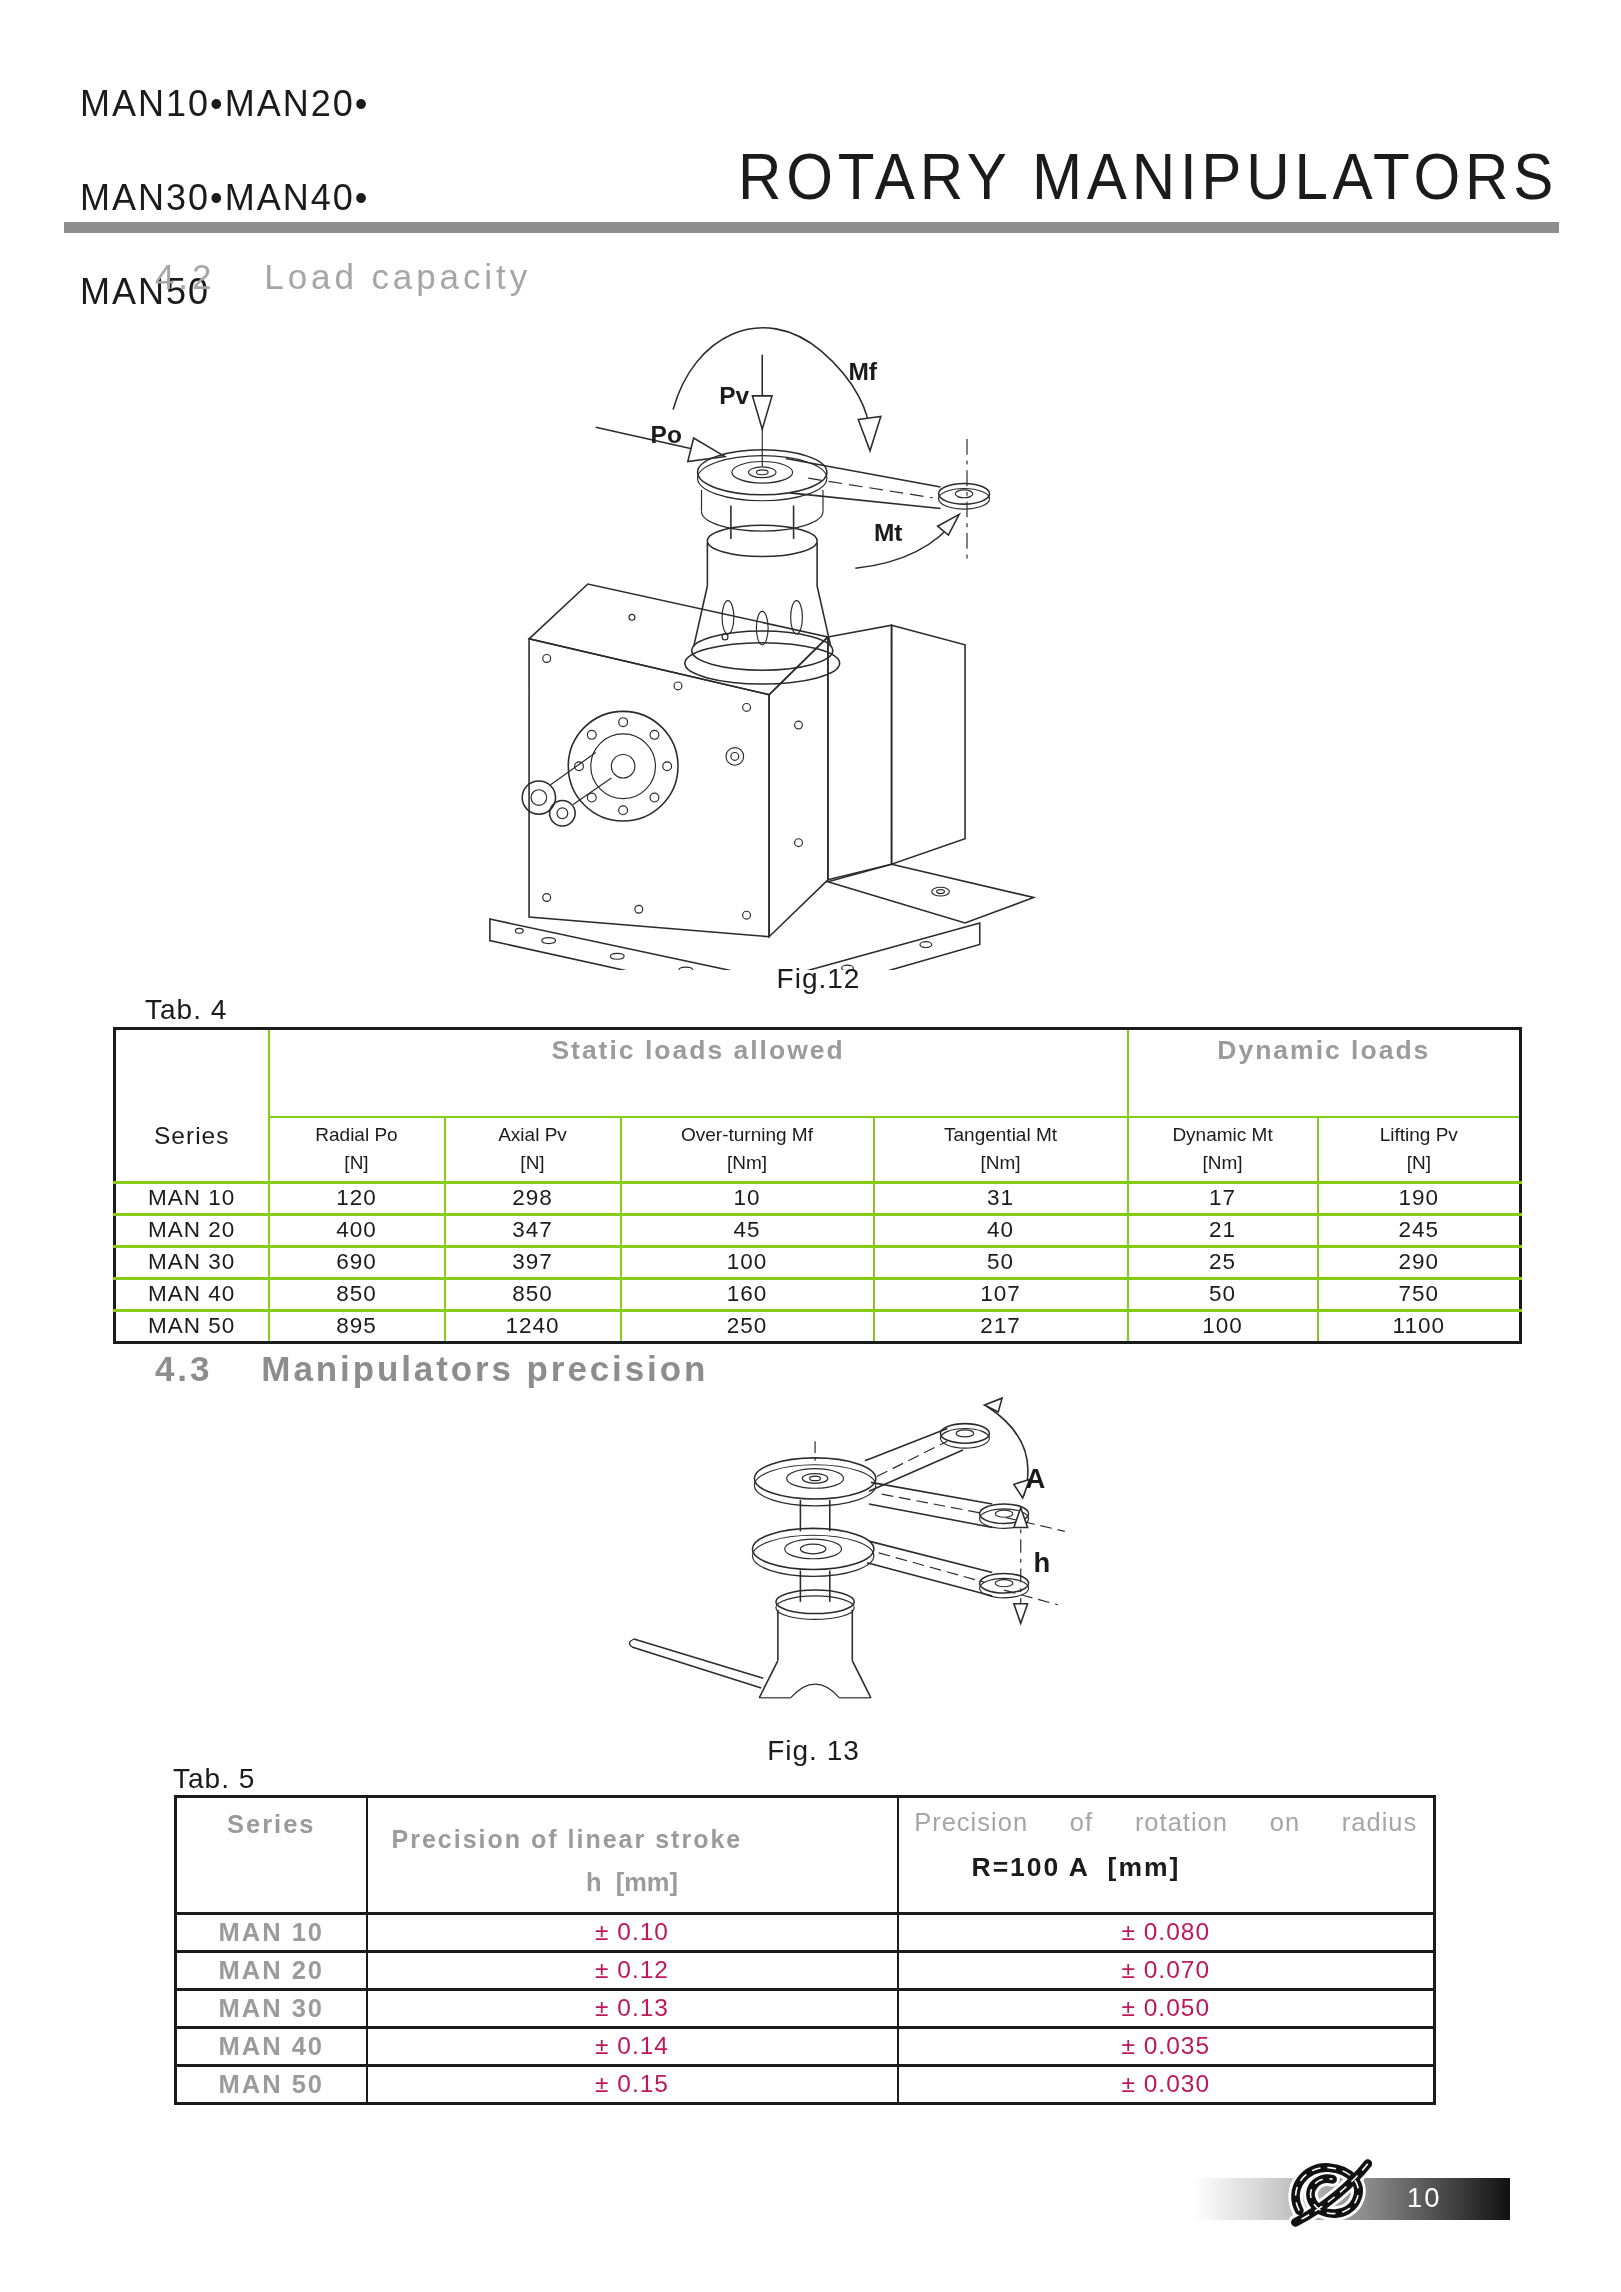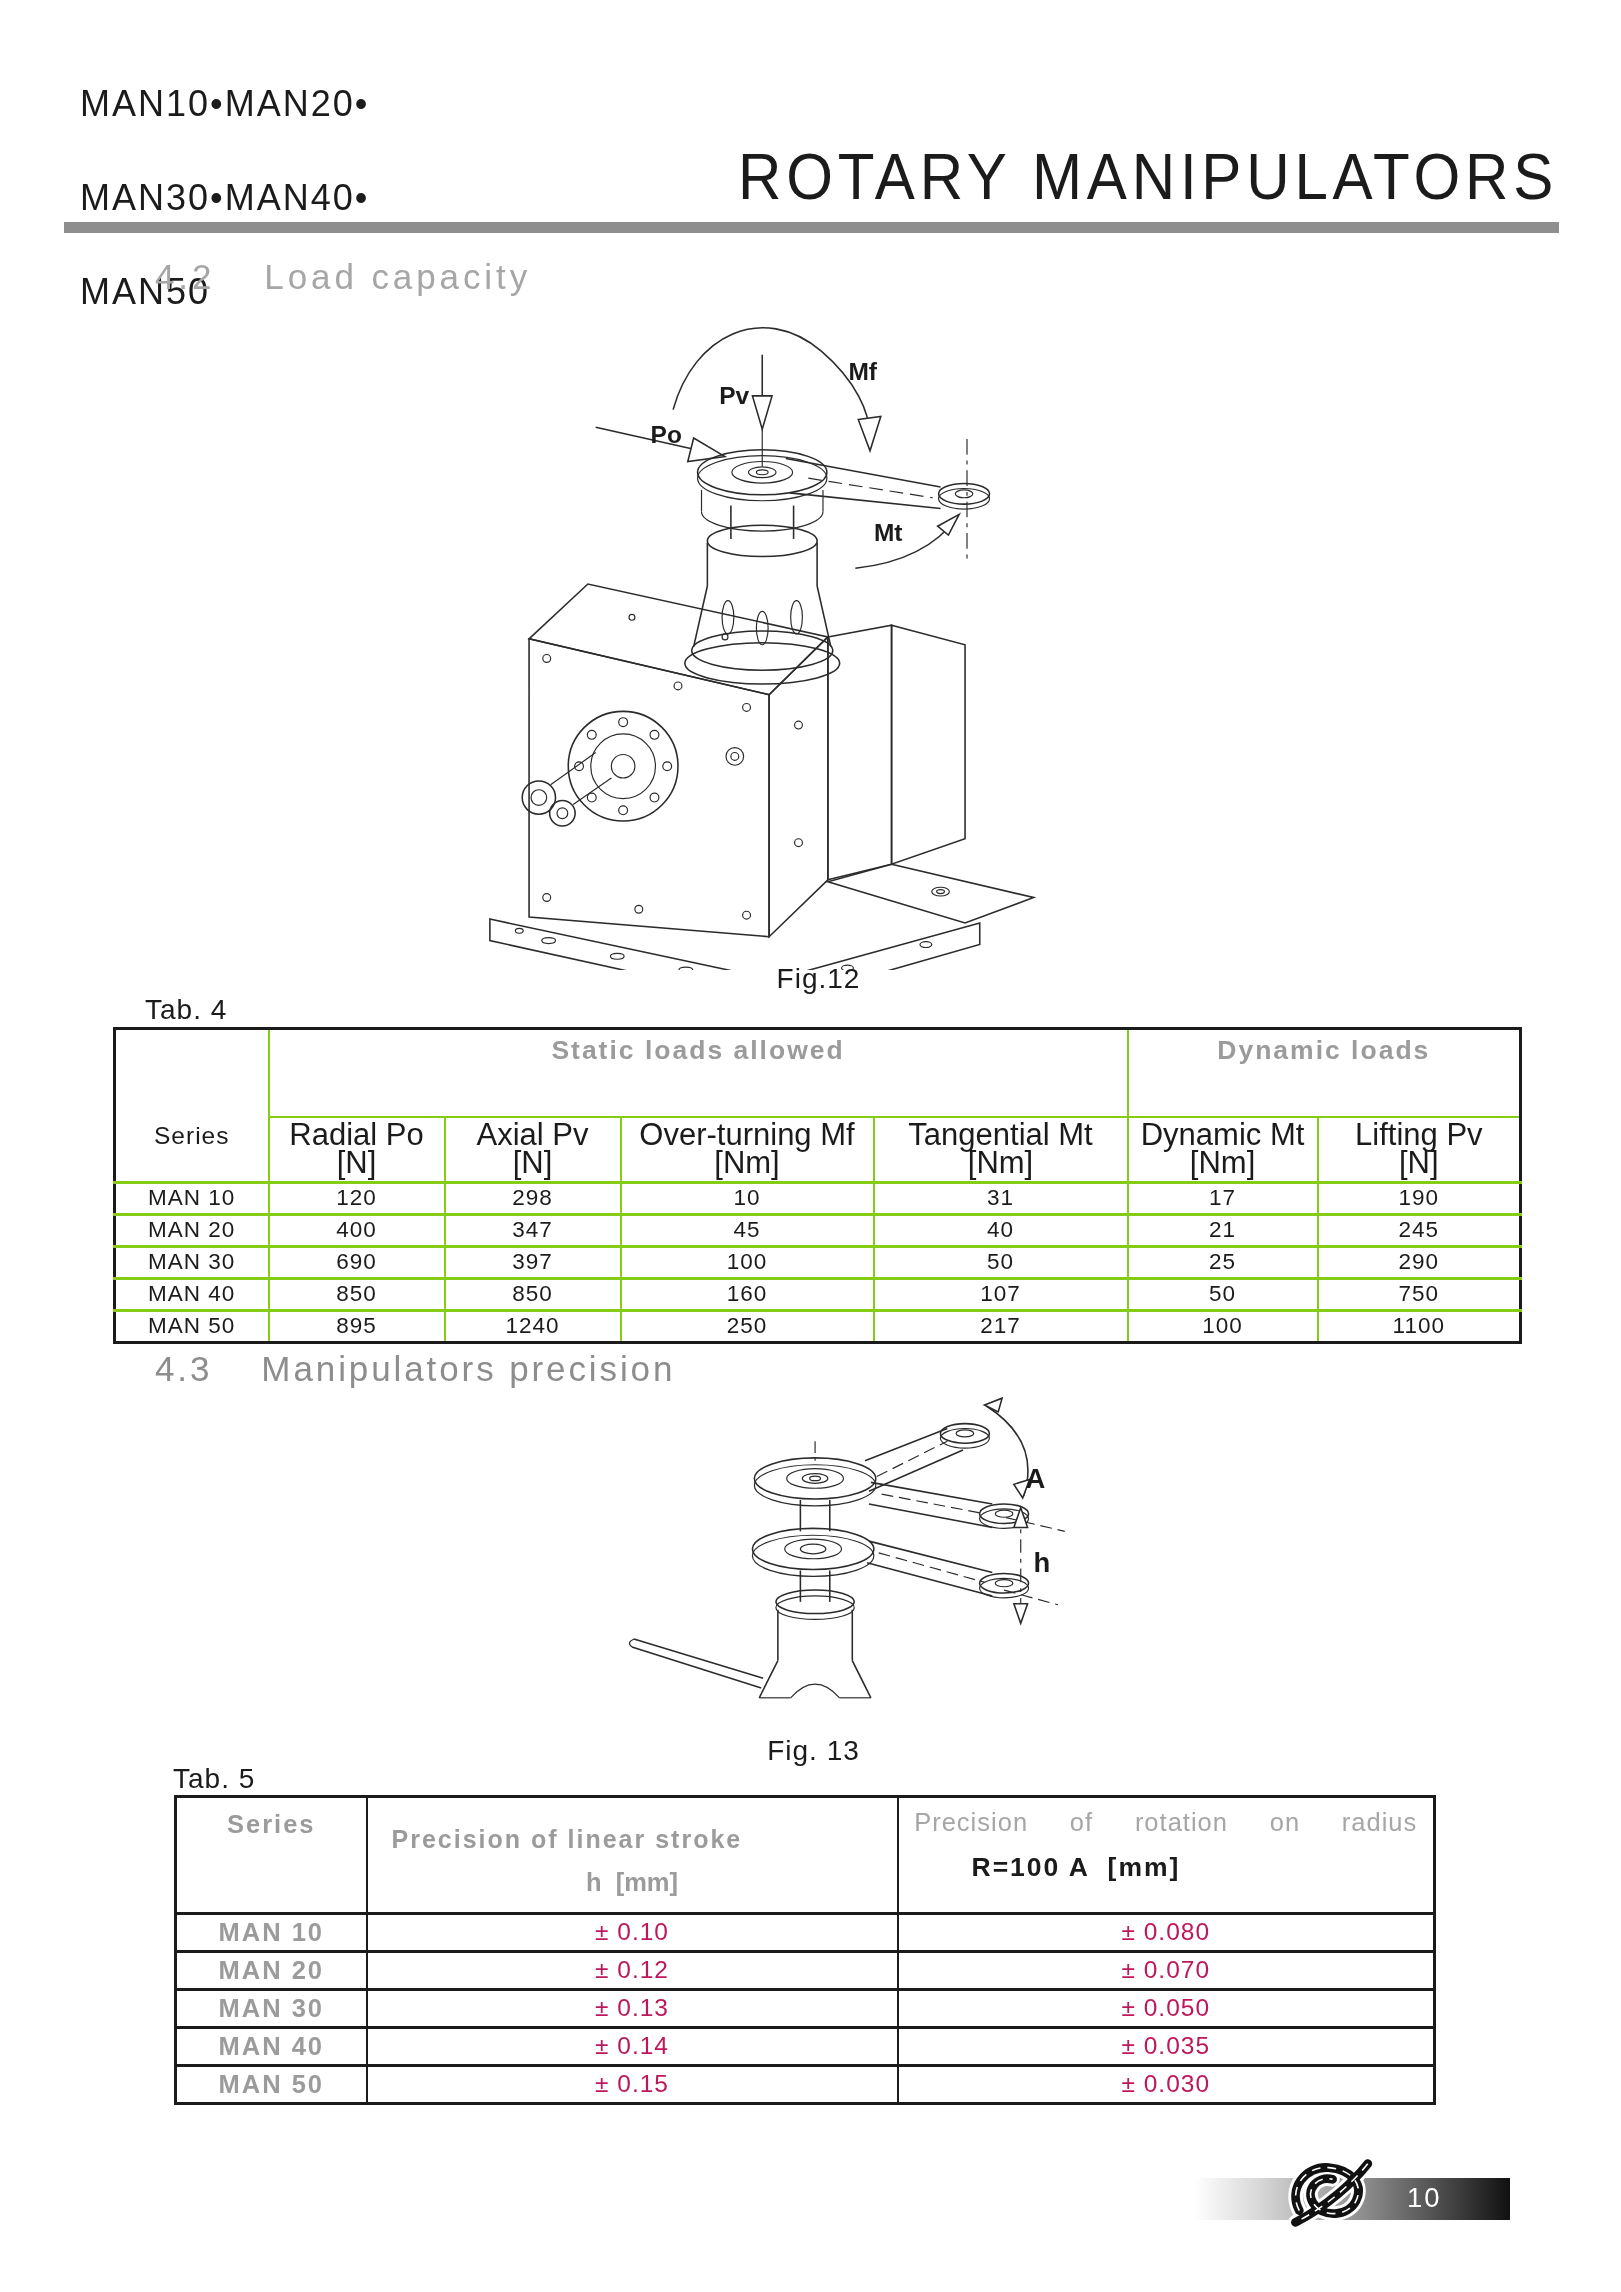--- a/index.html
+++ b/index.html
@@ -16,21 +16,21 @@
   .doc-title {
     position:absolute; left:578px; top:143px; width:980px;
     text-align:right; font-size:62px; letter-spacing:4.9px; white-space:nowrap;
     color:#1b1b1b; transform:scale(0.97,1.05); transform-origin:right bottom;
   }
   .divider { position:absolute; left:64px; top:222px; width:1495px; height:10.8px; background:#8e8e8e; }
 
   
   .sec-head { position:absolute; white-space:nowrap; }
   .sec-42 { left:155px; top:257px; font-size:35px; letter-spacing:3.9px; color:#a6a6a6; font-weight:400; }
-  .sec-43 { left:155px; top:1349px; font-size:35px; letter-spacing:2.9px; color:#8d8d8d; font-weight:400; }
+  .sec-43 { left:155px; top:1349px; font-size:35px; letter-spacing:2.9px; color:#8d8d8d; font-weight:700; }
   .sec-num { display:inline-block; margin-right:49px; }
 
   
   .cap { position:absolute; font-size:28px; color:#1b1b1b; letter-spacing:1px; }
   .cap-fig12 { left:755px; top:963px; width:127px; text-align:center; }
   .cap-tab4  { left:145px; top:994px; }
   .cap-fig13 { left:750px; top:1735px; width:127px; text-align:center; }
   .cap-tab5  { left:173px; top:1763px; }
 
   
@@ -42,21 +42,21 @@
   svg .lbl { font-family:"Liberation Sans",sans-serif; font-size:25px; font-weight:700; fill:#1b1b1b; }
   svg .lbl-big { font-size:28px; }
 
   
   .t4wrap { position:absolute; left:113px; top:1027px; }
   table.t4 { border-collapse:collapse; table-layout:fixed; width:1407px; border:3.9px solid #1b1b1b; }
   .t4 td { border:2px solid #84cc16; text-align:center; padding:0; }
   .t4 .grp { height:81px; vertical-align:top; padding-top:4.9px;
              font-weight:700; font-size:26.5px; letter-spacing:2px; color:#9b9b9b; border-bottom-width:2.9px; }
   .t4 .series-h { font-size:24.5px; letter-spacing:1px; vertical-align:bottom; padding-bottom:31px; }
-  .t4 tr.sub td { height:63px; font-size:31px; line-height:28px; border-bottom-width:3.9px;margin-top:35px; }
+  .t4 tr.sub td { height:63px; font-size:19px; line-height:28px; border-bottom-width:3.9px;margin-top:35px; }
   .t4 tr.dr td { height:29px; font-size:22.5px; letter-spacing:1px; border-top-width:3.9px; }
 
   
   .t5wrap { position:absolute; left:174px; top:1795px; }
   table.t5 { border-collapse:collapse; table-layout:fixed; width:1259px; border:3.9px solid #1b1b1b; }
   .t5 td { border:2px solid #1b1b1b; padding:0; }
   .t5 tr.head td { height:102px; vertical-align:top; border-bottom-width:3.9px; }
   .t5 .sh { text-align:center; padding-top:11.8px; font-weight:700; font-size:25.5px; letter-spacing:2px; color:#9b9b9b; }
   .t5 .lin-t { margin-top:27.4px; font-weight:700; font-size:25px; letter-spacing:2px; color:#9b9b9b;margin-left:24px; }
   .t5 .lin-s { margin-top:13.7px; text-align:center; font-weight:700; font-size:25.5px; color:#9b9b9b; white-space:pre; }

